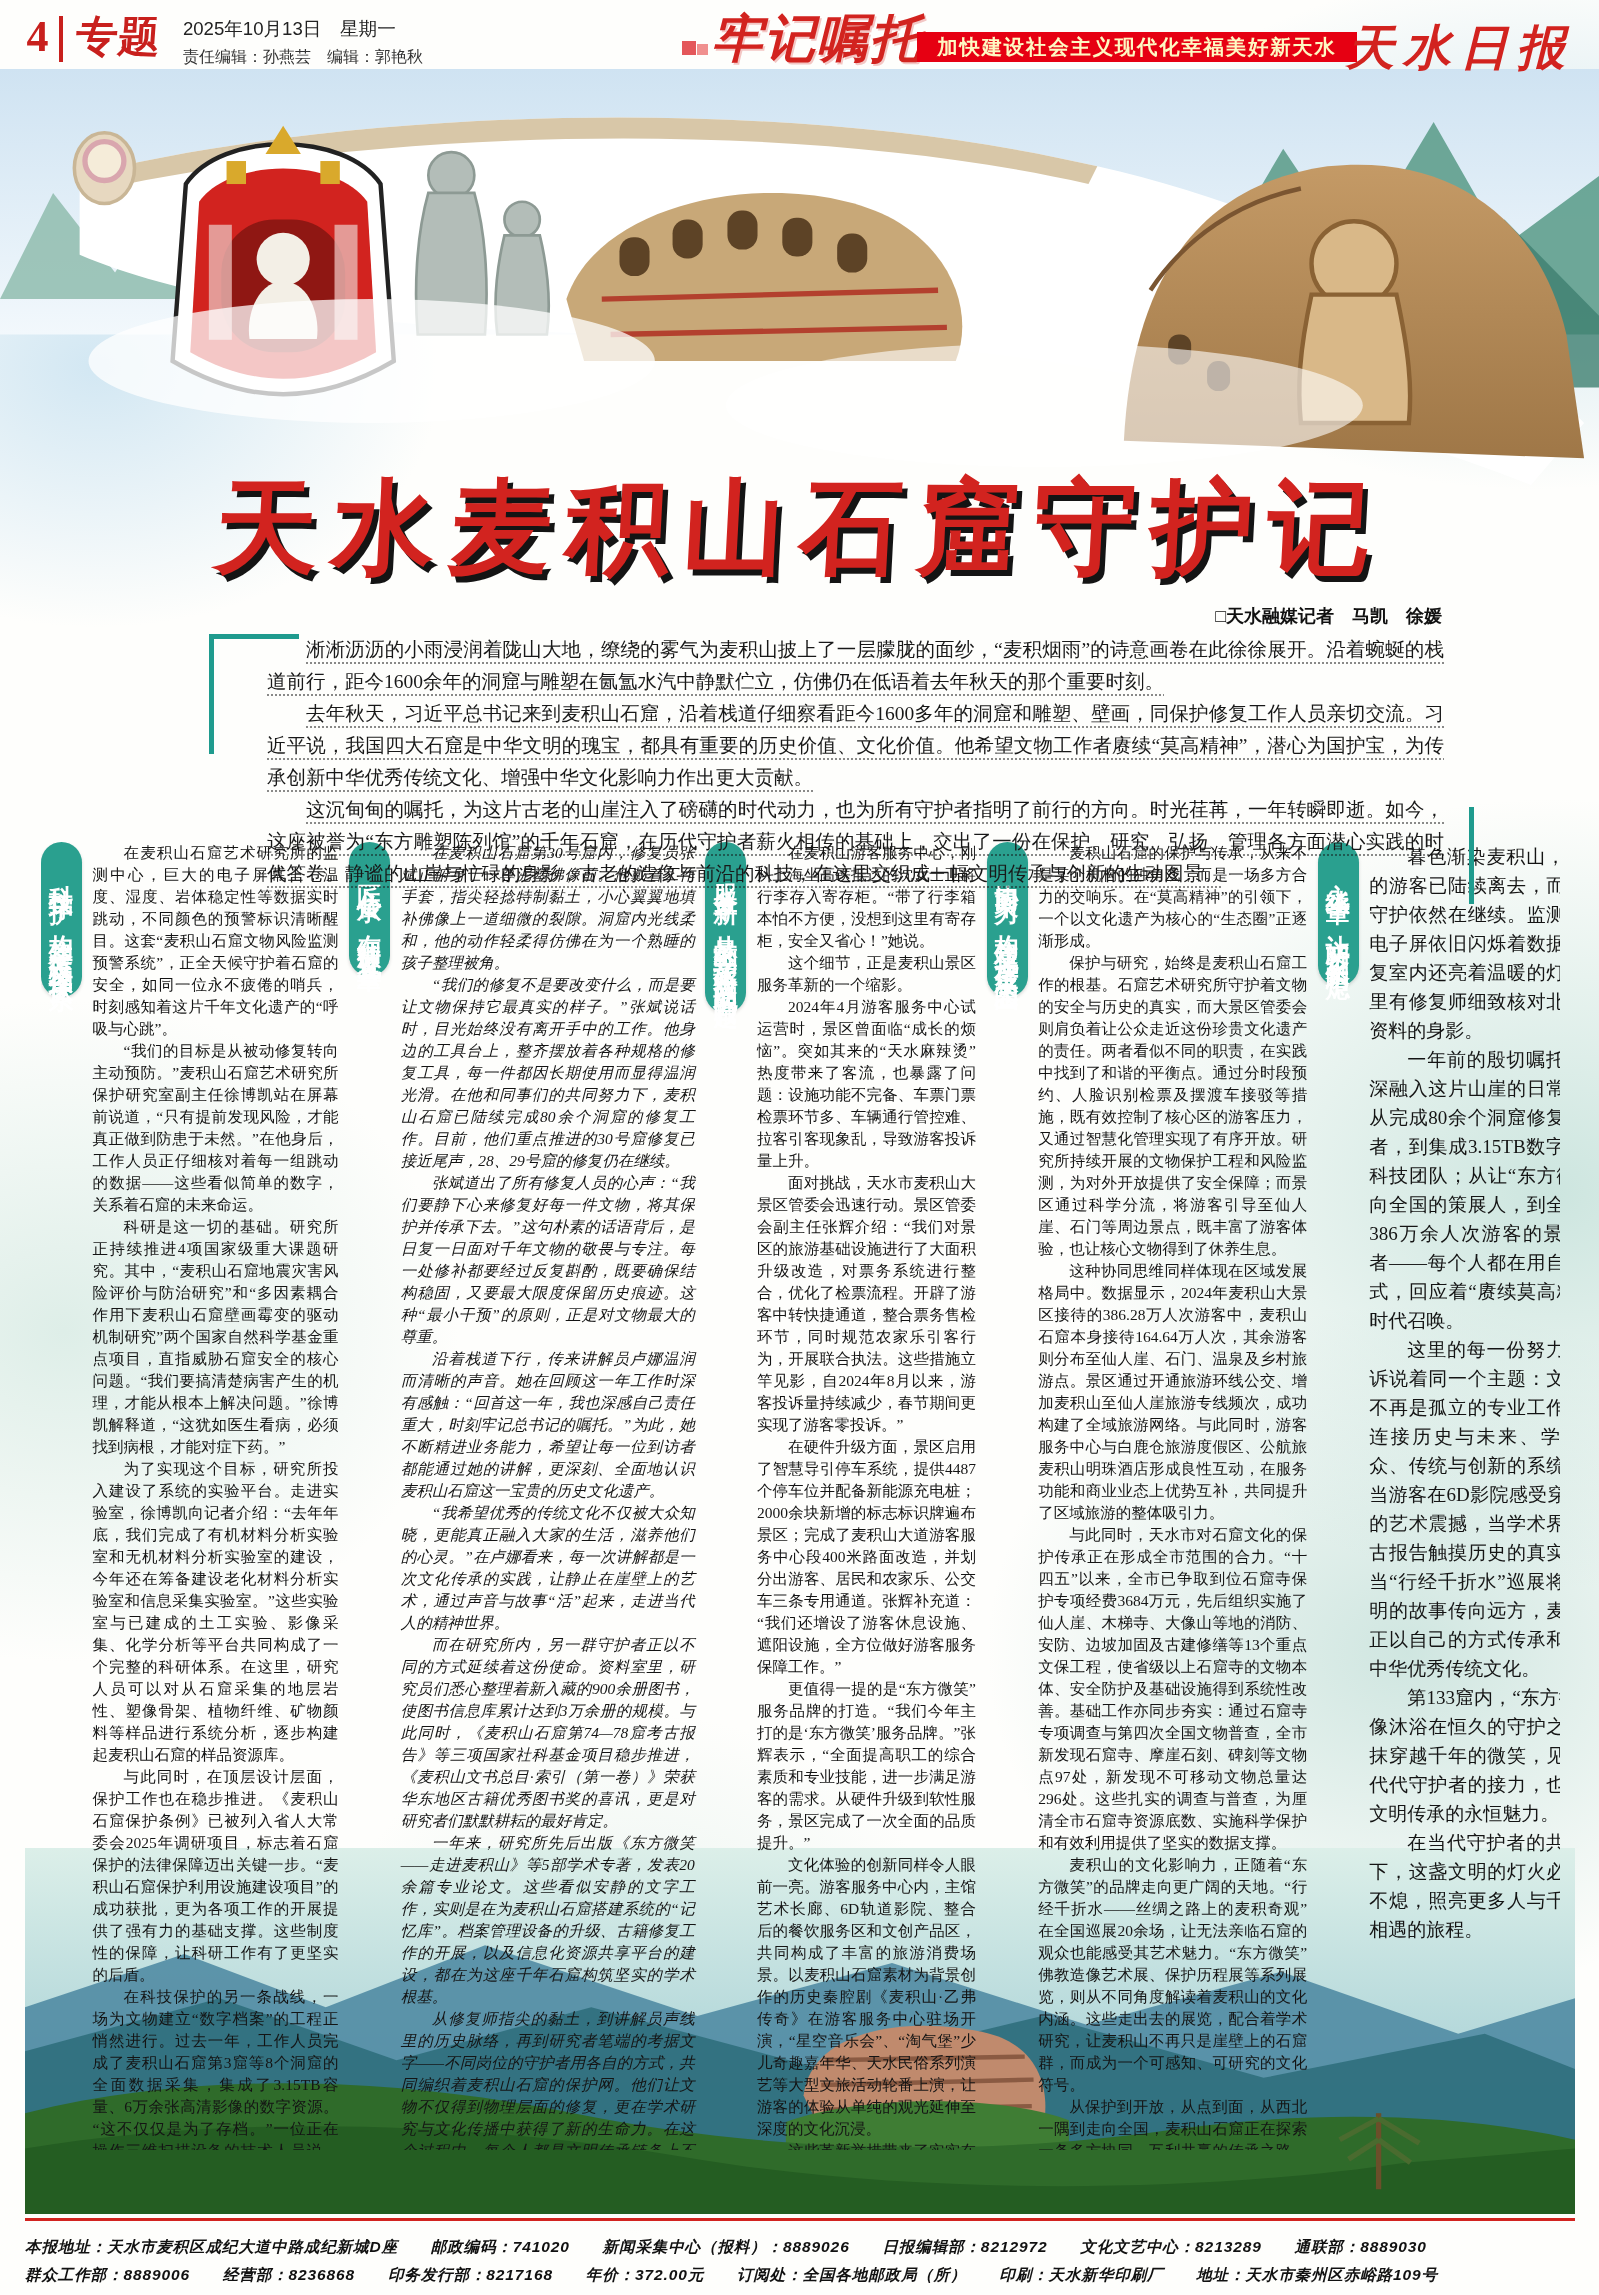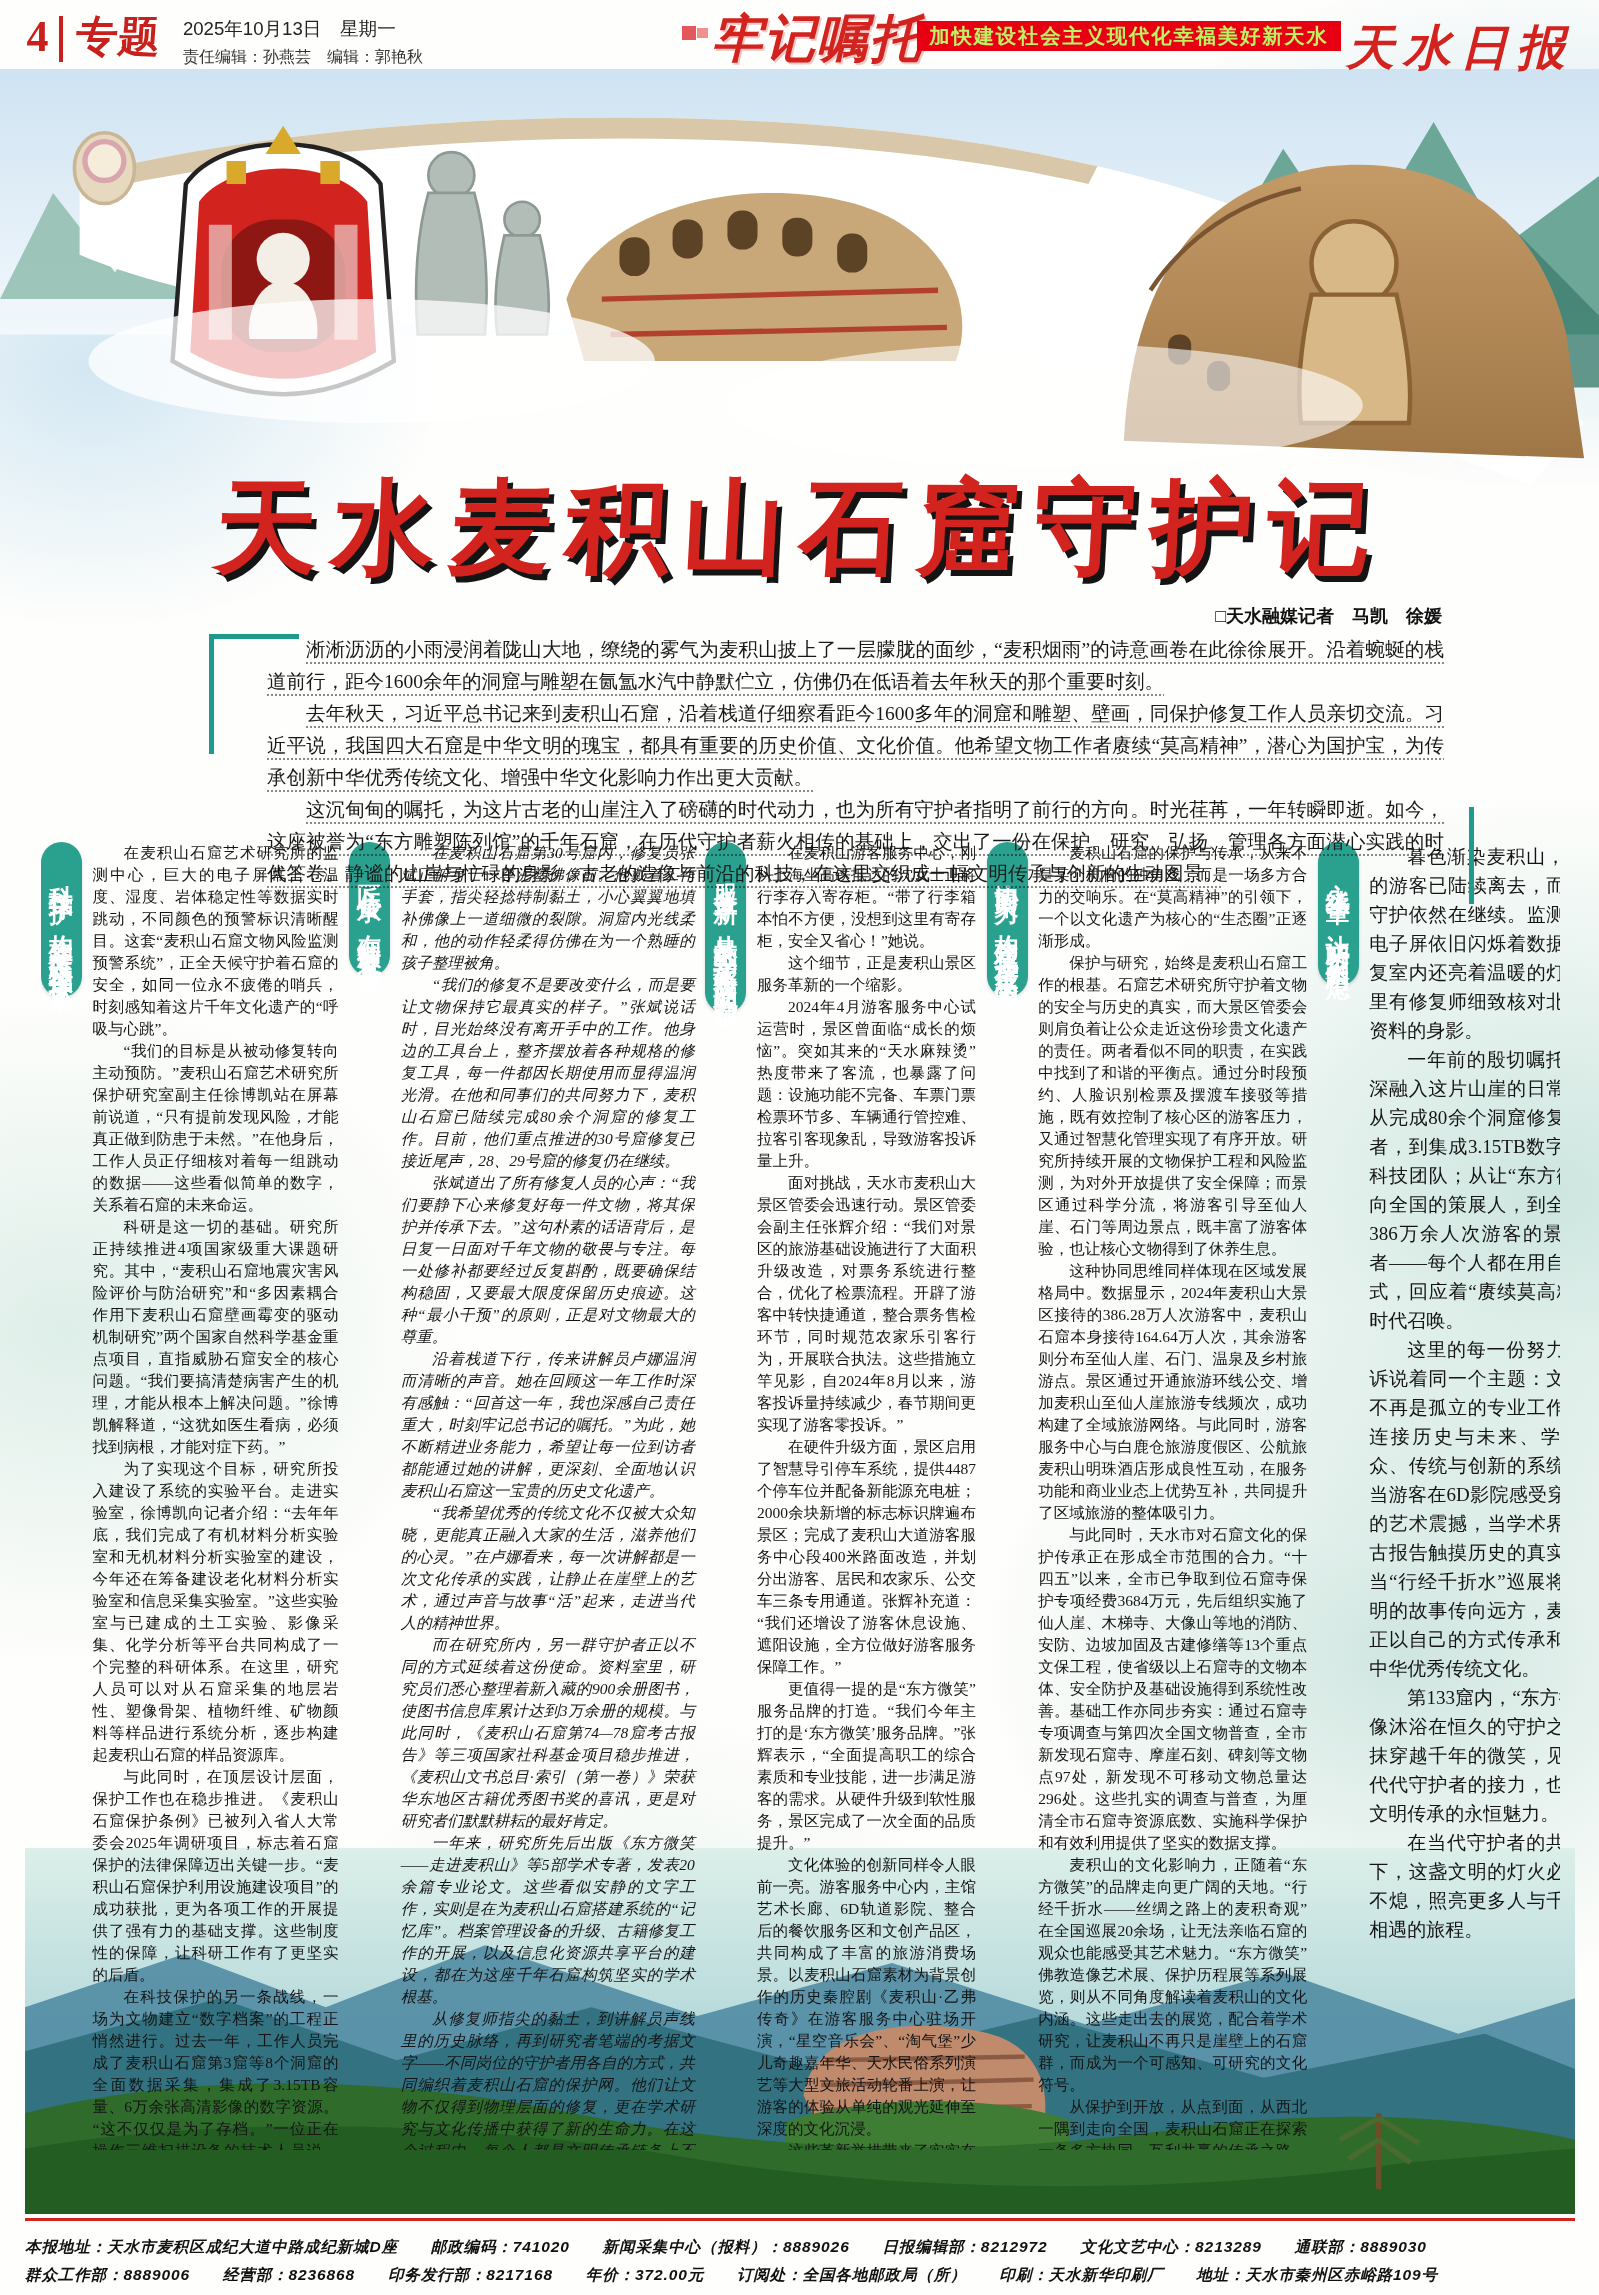--- a/index.html
+++ b/index.html
@@ -15,25 +15,25 @@
     font-family:"Liberation Sans",sans-serif;color:#1c1c1c;}
   
   .header{position:absolute;top:12.4px;left:26.5px;right:26.5px;height:57px;z-index:6;}
   .hdr-left{position:absolute;left:0;top:0;display:flex;align-items:flex-start;}
   .page-num{font-size:44px;line-height:50px;font-weight:bold;color:#c8201d;font-family:"Liberation Serif",serif;}
   .hdr-divider{width:4.4px;height:46px;background:#c8201d;margin:3.5px 12.4px 0 10.6px;}
   .section-name{font-size:42px;line-height:50px;font-weight:bold;color:#c8201d;font-family:"DejaVu Serif",serif;transform:skewX(-4deg);}
   .hdr-info{margin-left:23px;padding-top:3.5px;}
   .hdr-date{font-size:18.6px;color:#222;}
   .hdr-editors{font-size:16px;color:#333;margin-top:5.3px;}
-  .banner{position:absolute;left:655px;top:-1.8px;display:flex;align-items:center;}
+  .banner{position:absolute;left:655px;top:-1.8px;display:flex;align-items:flex-end;}
   .banner-sq{width:14px;height:14px;background:#e4575a;margin:0 1.8px 10.6px 0;}
   .banner-sq2{width:10.6px;height:10.6px;background:#f0908f;margin:0 3.5px 10.6px 0;}
   .banner-callig{font-size:51px;line-height:55px;font-weight:bold;color:#d2231f;font-family:"DejaVu Serif",serif;font-style:italic;letter-spacing:1.8px;text-shadow:1.8px 1.8px 0 rgba(210,35,31,.25);}
-  .banner-bar{height:30px;background:#e60012;color:#bef264;font-size:20.4px;font-weight:bold;display:flex;align-items:center;padding:0 12px;margin:0 0 3.5px -5.3px;letter-spacing:1.8px;}
+  .banner-bar{height:30px;background:#e60012;color:#fef9c3;font-size:20.4px;font-weight:bold;display:flex;align-items:center;padding:0 20px;margin:0 0 3.5px -5.3px;letter-spacing:1.8px;}
   .masthead{position:absolute;right:0;top:3.5px;font-size:48px;font-weight:bold;color:#d2231f;font-family:"DejaVu Serif",serif;font-style:italic;letter-spacing:8.8px;}
   
   .artwork{position:absolute;top:69px;left:0;width:1600px;height:423px;z-index:1;}
   
   .main-title{position:absolute;top:474px;left:0;width:1600px;text-align:center;z-index:5;
     font-family:"DejaVu Serif",serif;font-weight:bold;font-size:103px;line-height:106px;color:#d2231f;
     letter-spacing:14px;text-shadow:5.3px 6.2px 0 #141414;transform:skewX(-3deg);}
   .byline{position:absolute;top:604px;right:158px;z-index:5;font-size:18px;font-weight:bold;color:#111;}
   
   .intro{position:absolute;top:634px;left:267px;width:1177px;z-index:5;font-family:"Liberation Serif",serif;}

